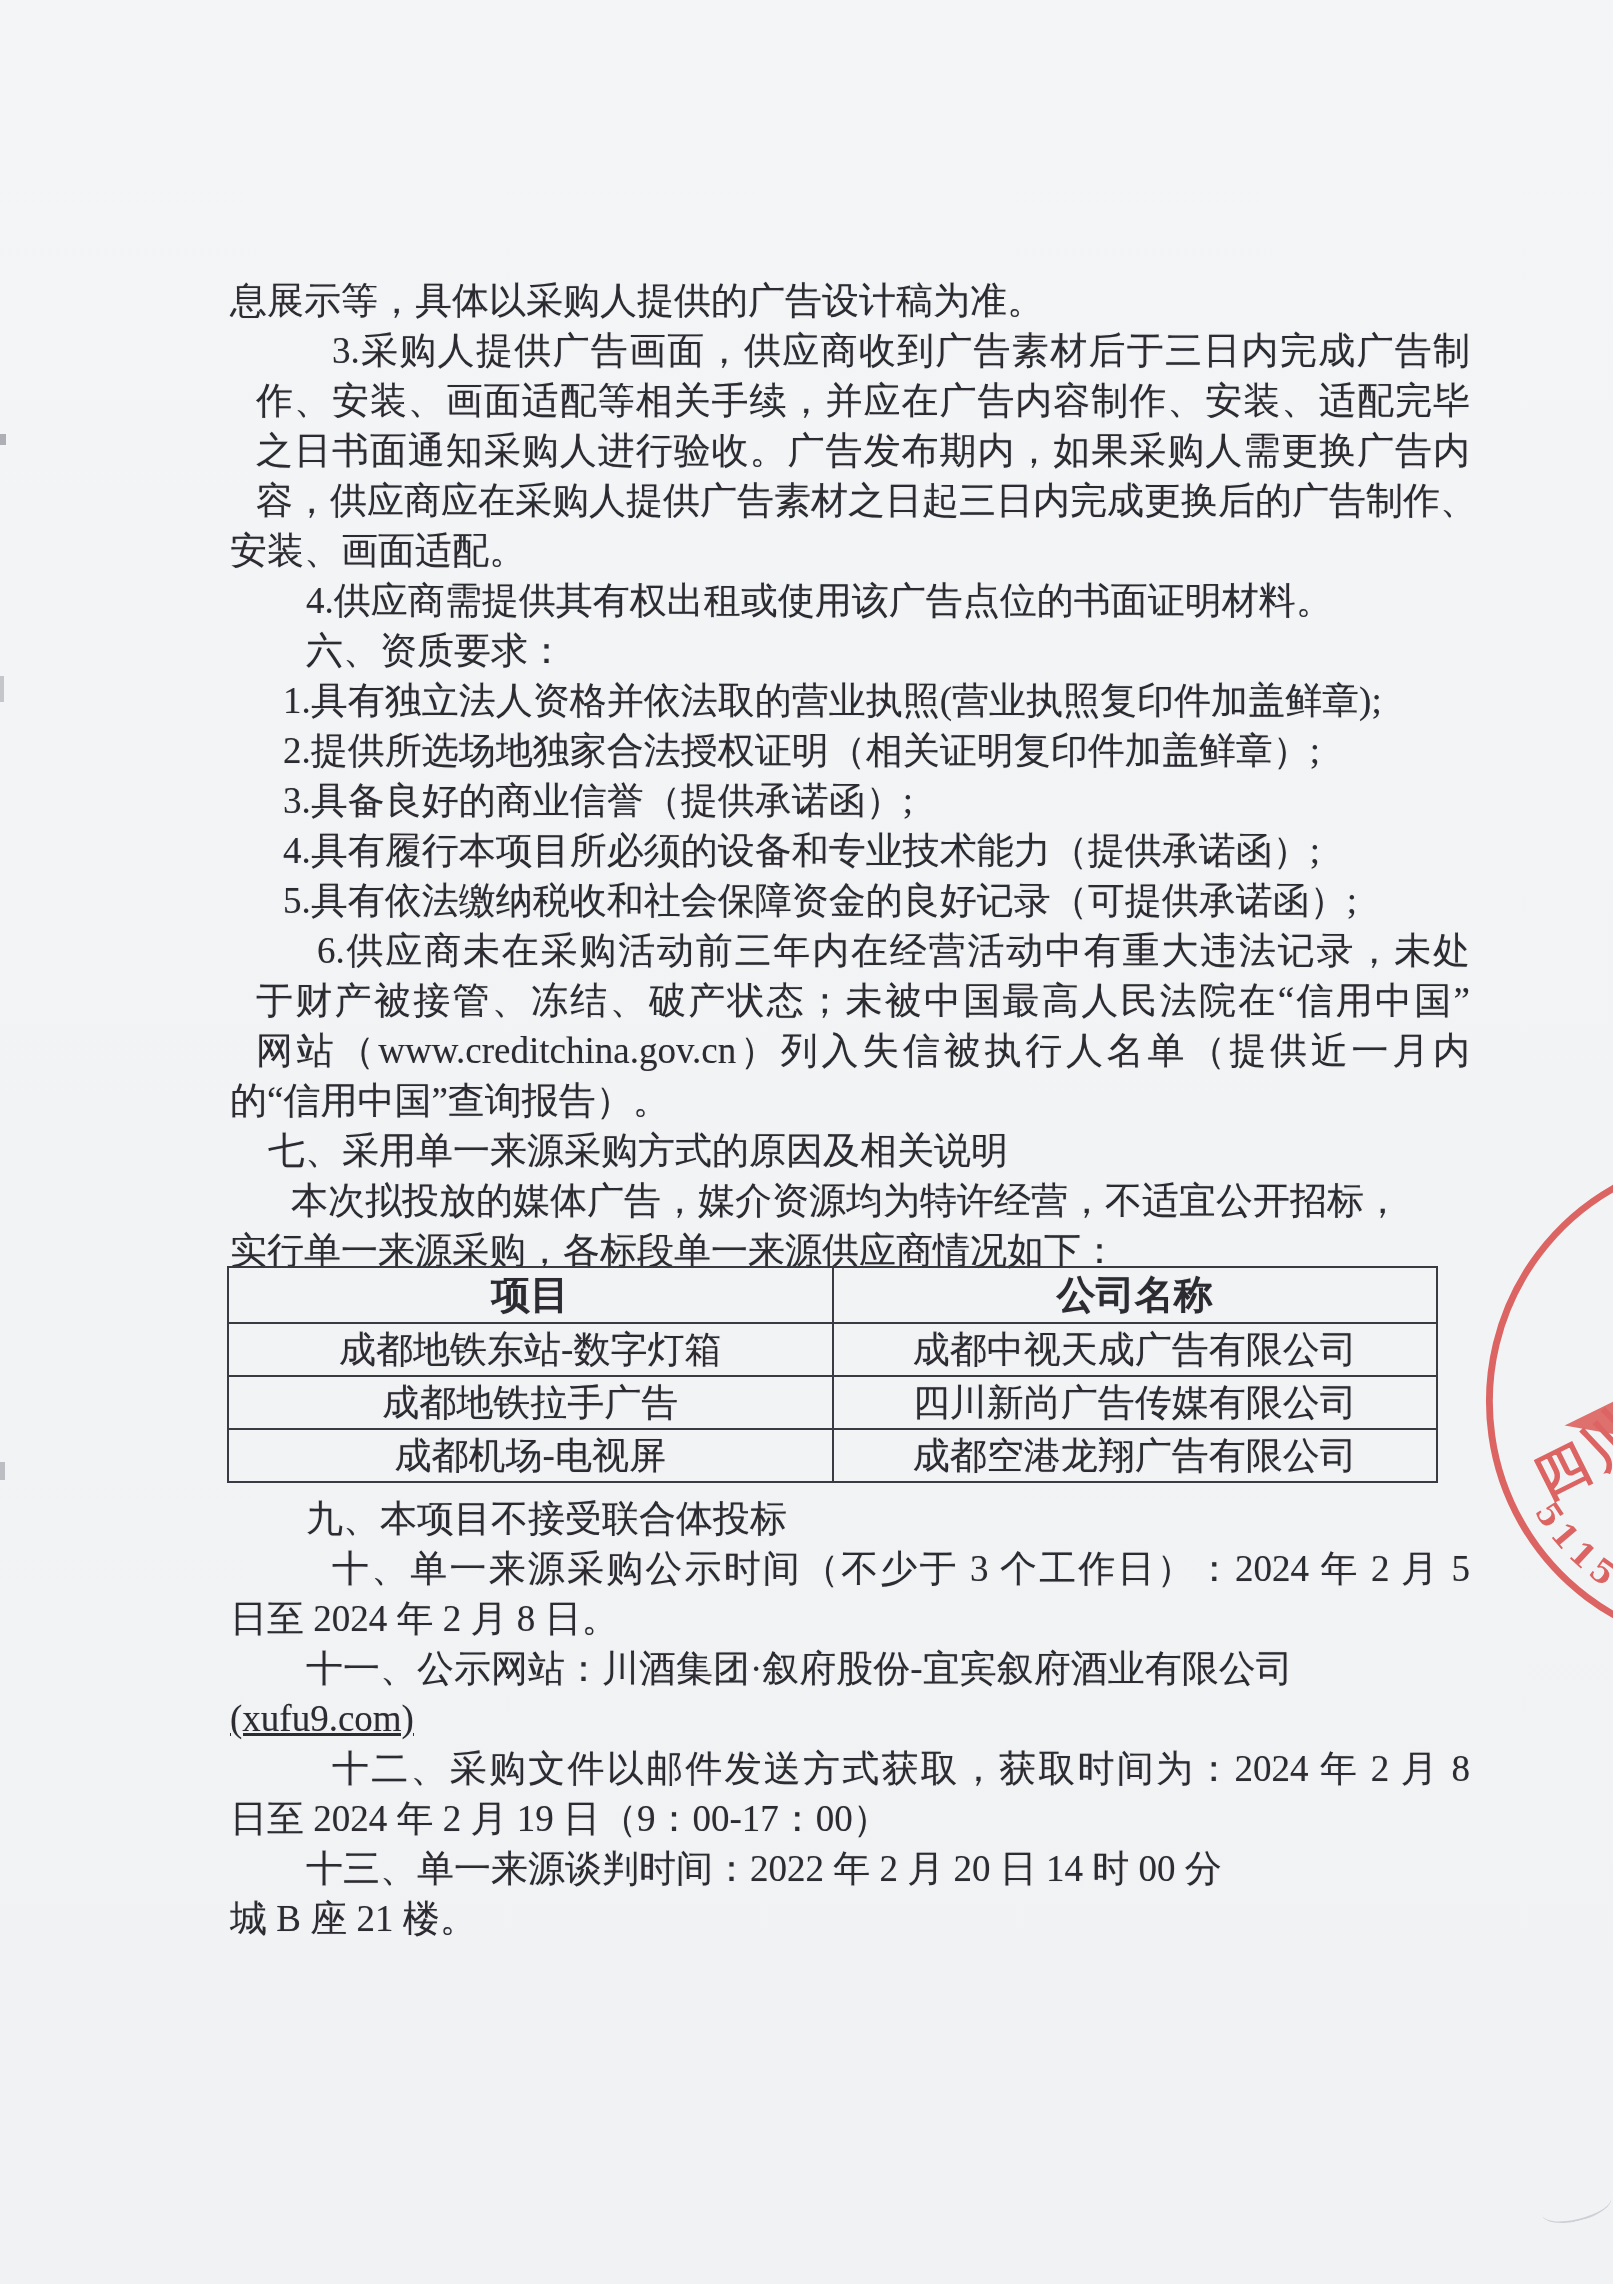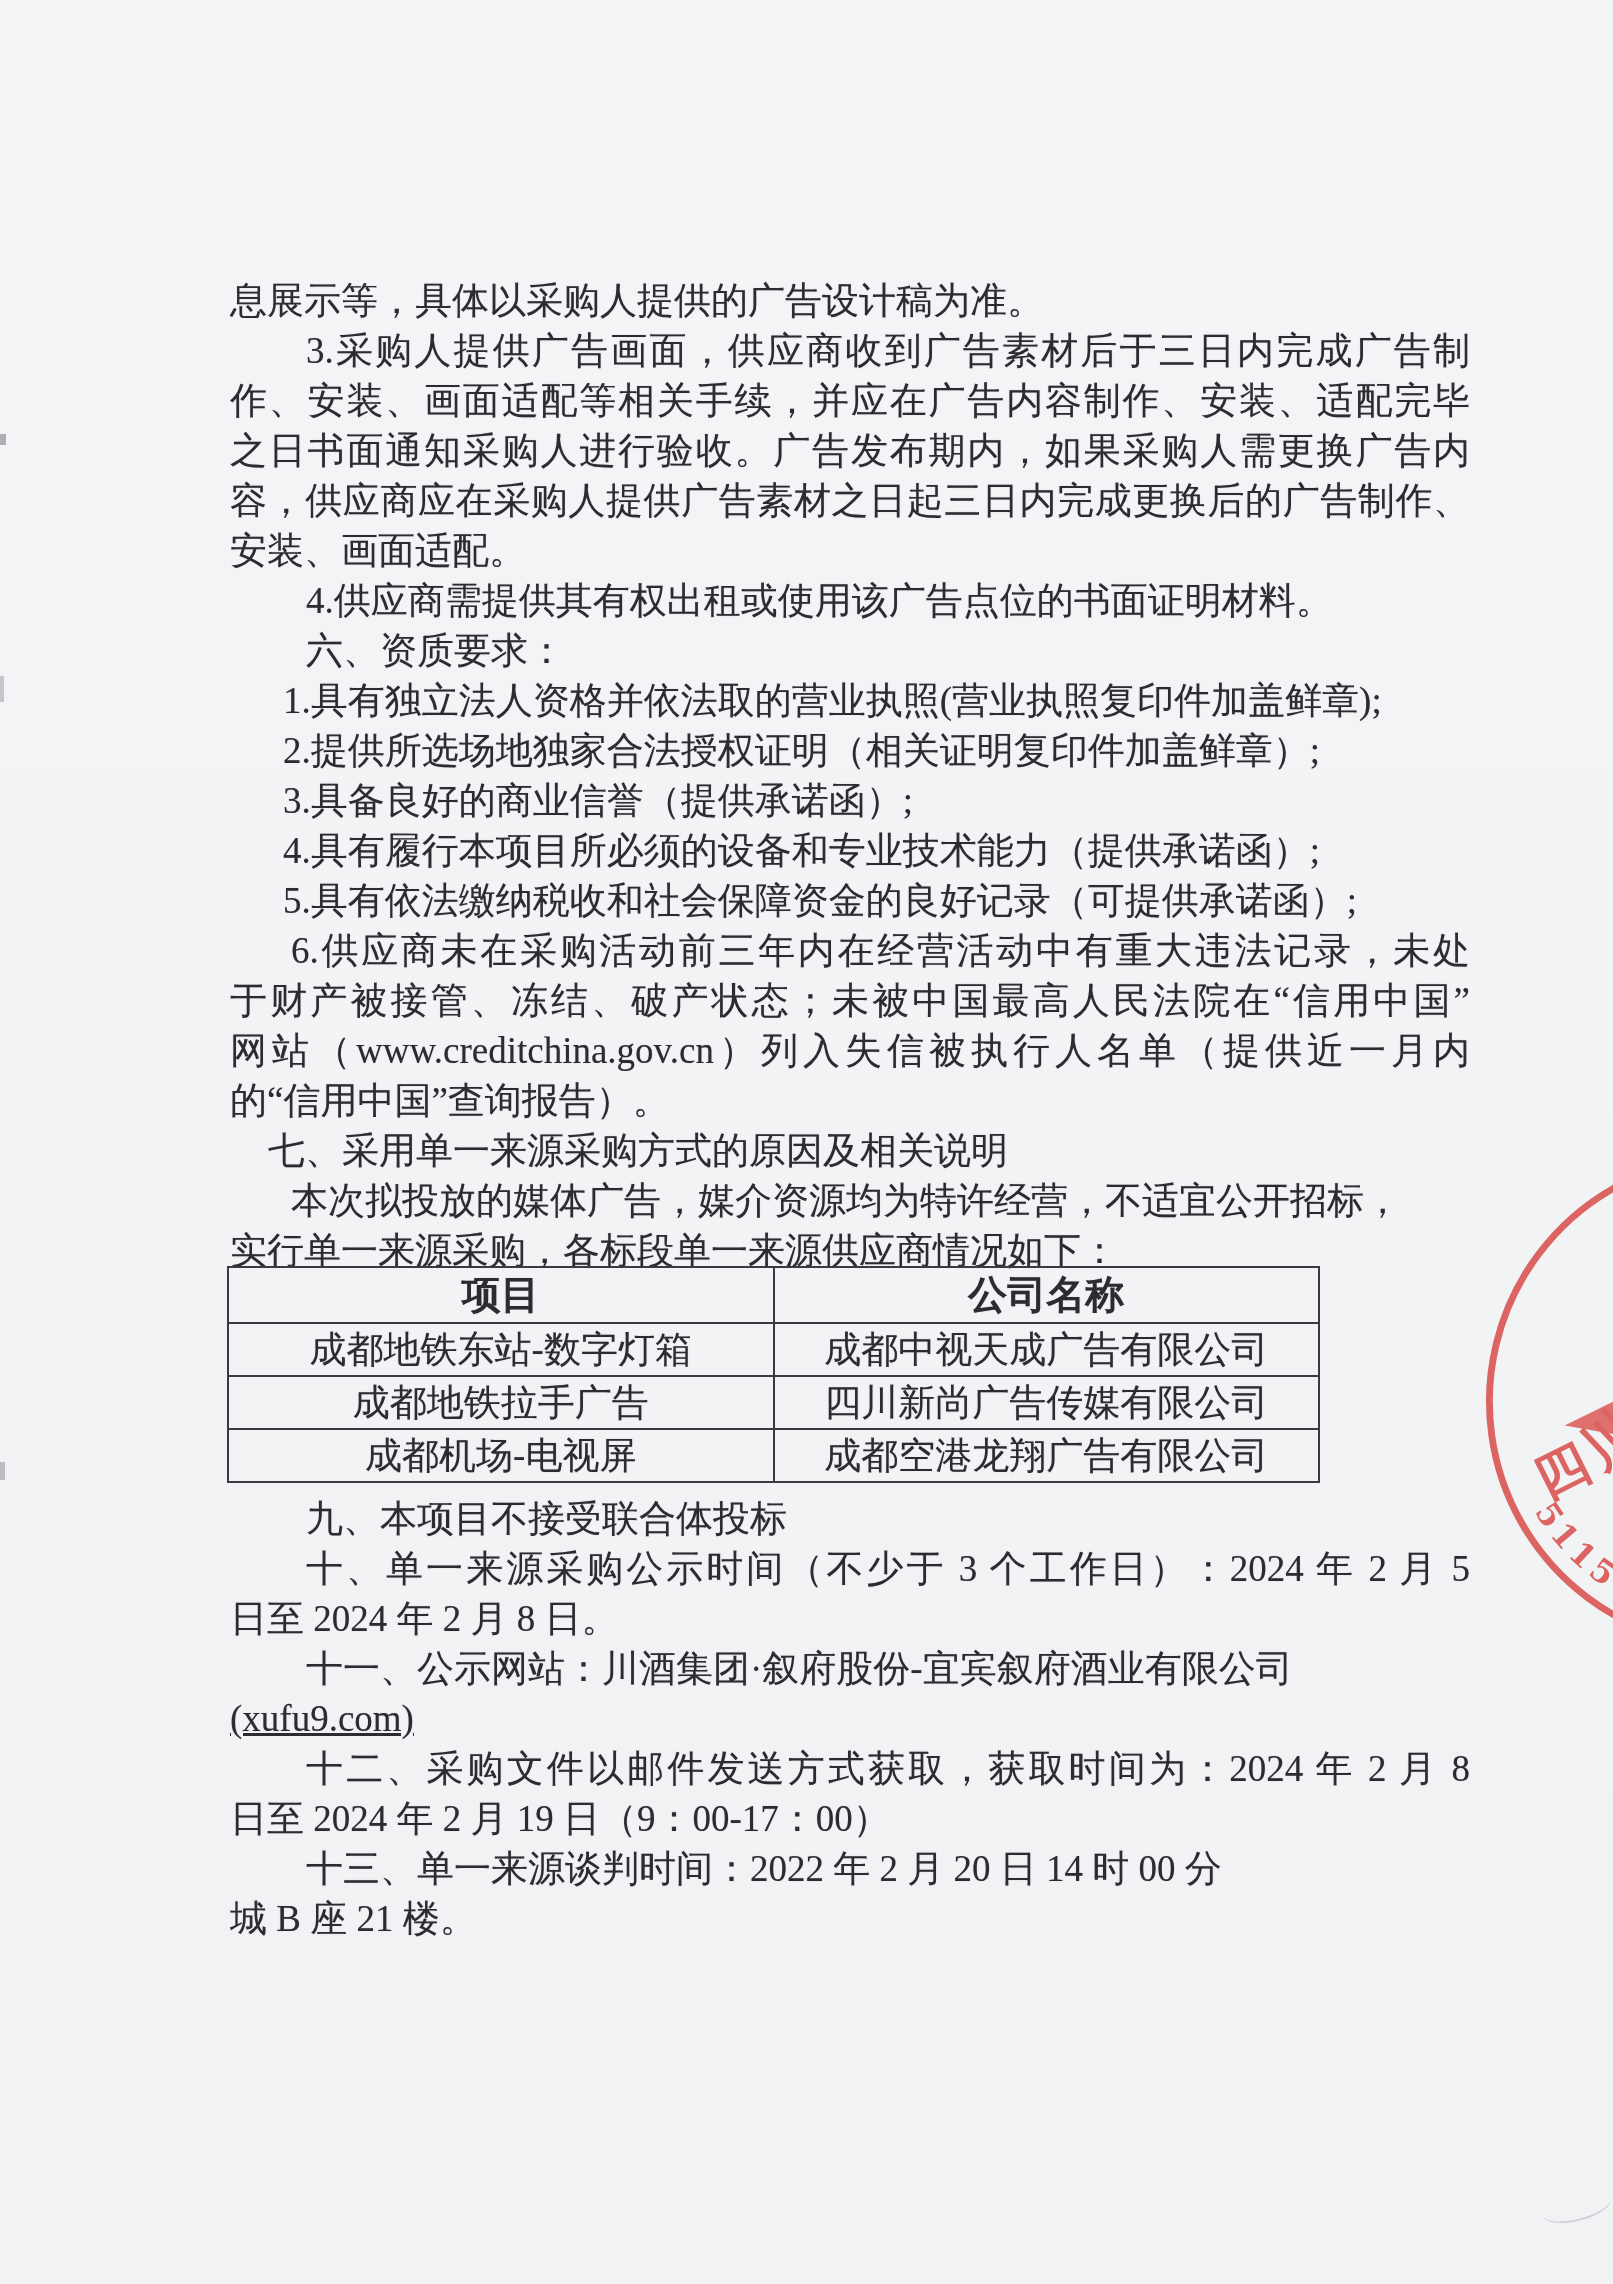--- a/index.html
+++ b/index.html
@@ -15,25 +15,25 @@
     position:absolute;
     left:230px;width:1240px;
     font-size:37px;
     text-shadow:0 0 1px rgba(40,40,55,.30);
   }
   .line{
     height:50px;line-height:50px;
     text-align:justify;text-align-last:left;
     white-space:nowrap;
   }
-  .line.j{text-align-last:justify;}
+  .line.j{text-align-last:justify;margin-left:26px;}
   #partA{top:276px;}
   #partB{top:1494px;}
   .doc-table{
-    position:absolute;left:227px;top:1266px;width:1093px;
+    position:absolute;left:227px;top:1266px;width:1211px;
     border-collapse:collapse;table-layout:fixed;
     font-size:37px;color:#2b2b31;
     text-shadow:0 0 1px rgba(40,40,55,.30);
   }
   .doc-table td,.doc-table th{
     border:2px solid #3a3b42;
     text-align:center;vertical-align:middle;
     padding:0;
   }
   .doc-table{border:2.9px solid #34353c;}

